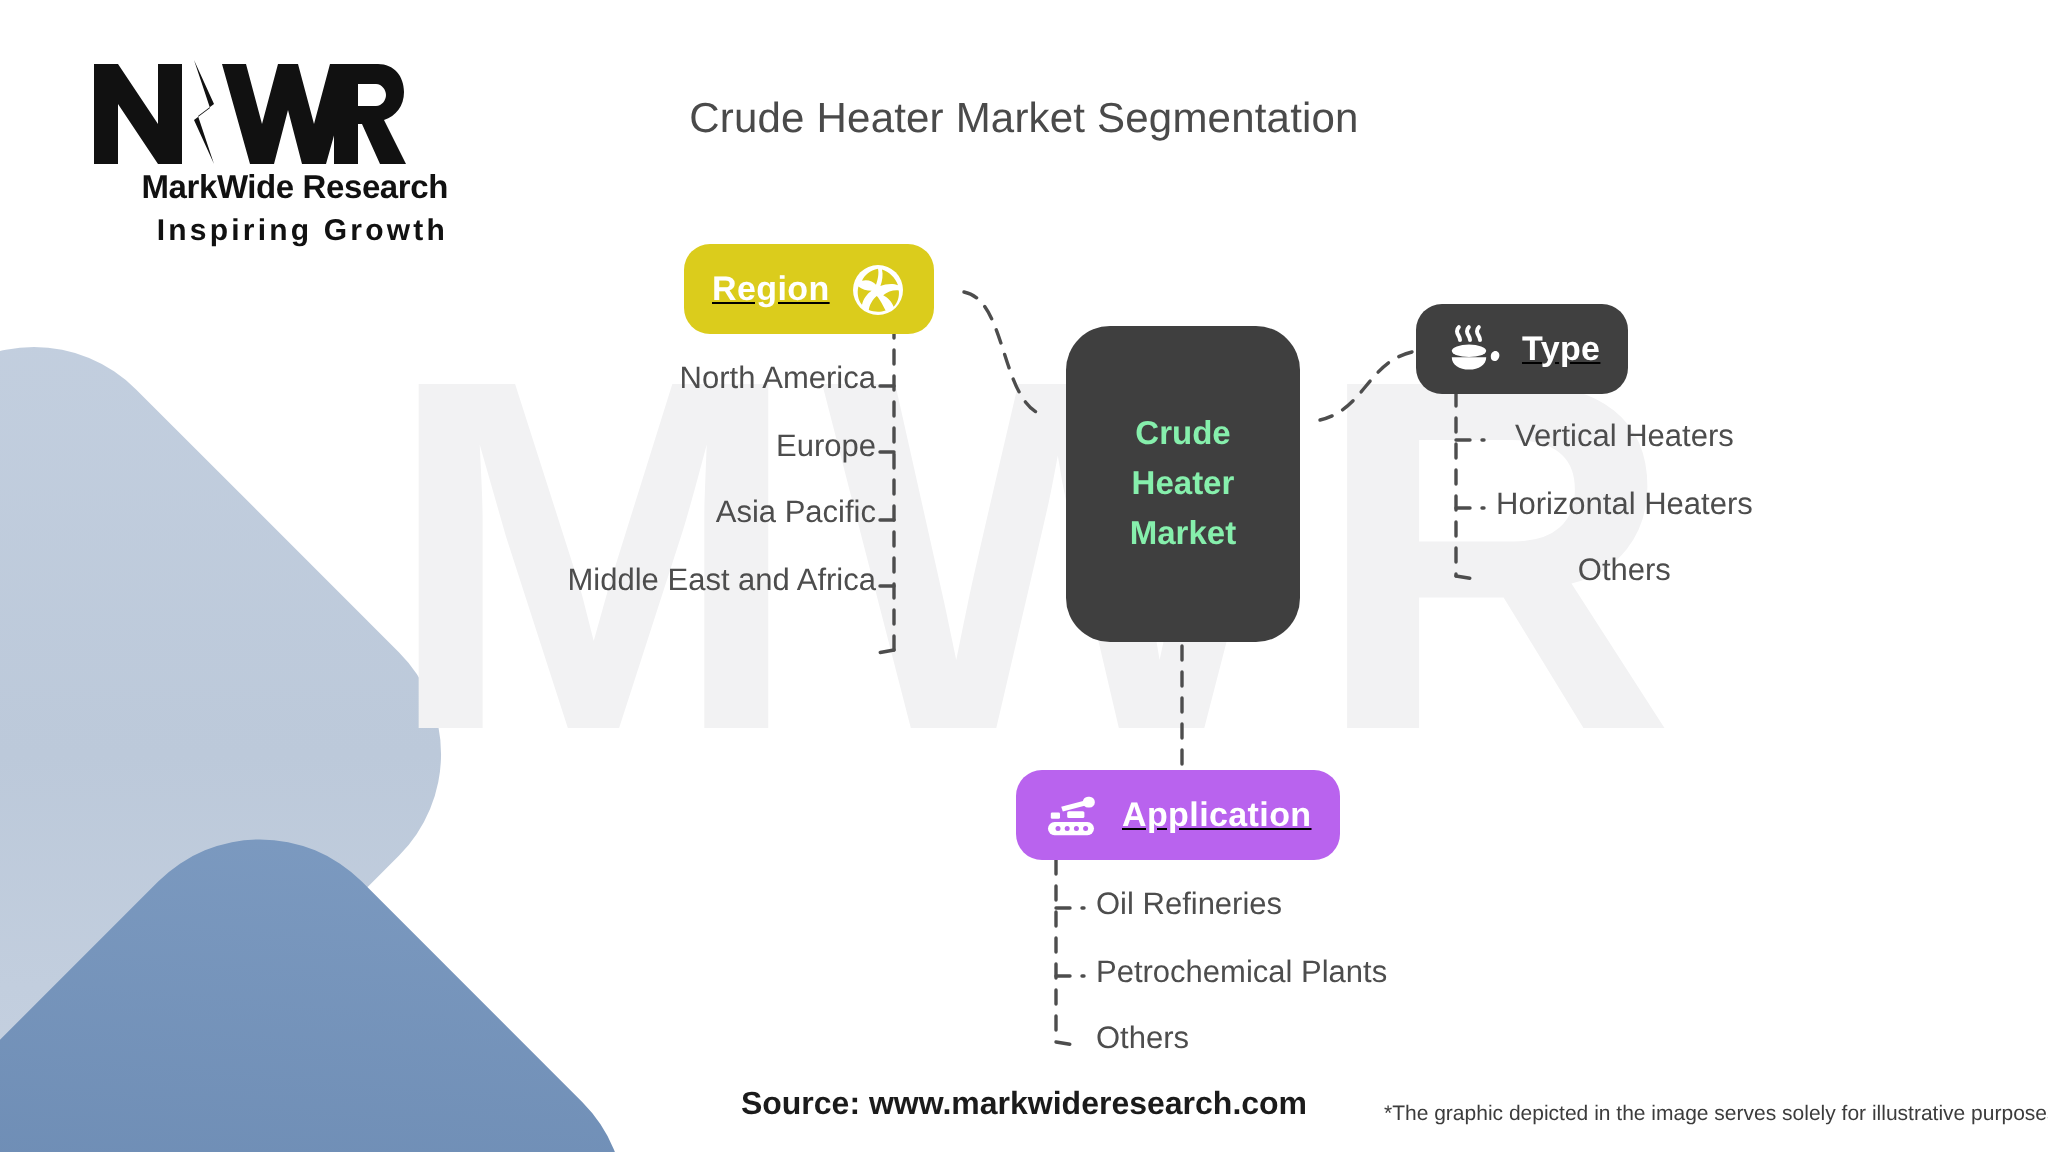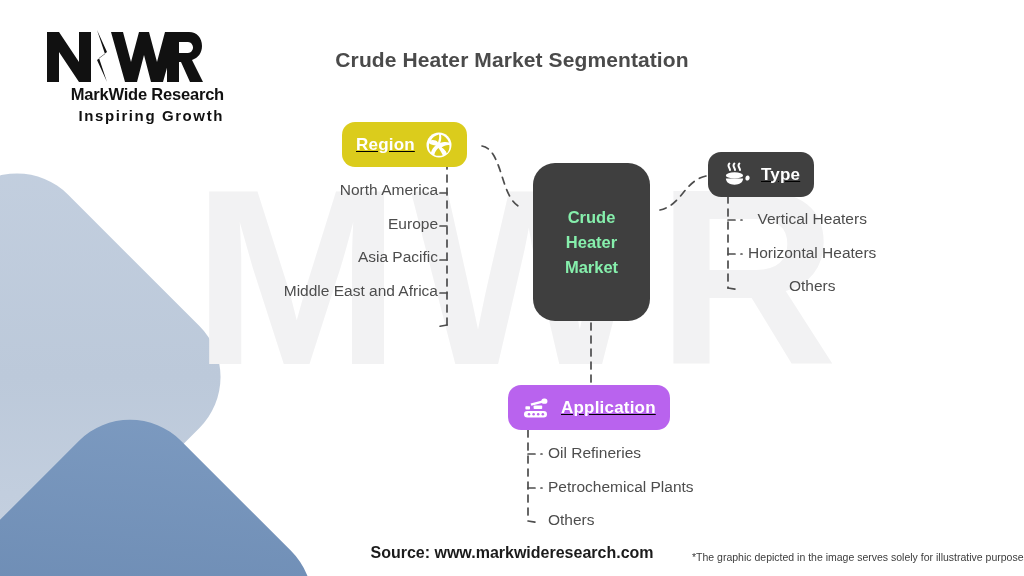--- a/index.html
+++ b/index.html
@@ -55,21 +55,21 @@
   }
   .logo-tag {
     font-size:15px; font-weight:700; color:#111; letter-spacing:1.6px;
     margin-top:3px;
   }
 
   
   #chart-title {
     position:absolute; left:0; right:0; top:48px;
     text-align:center;
-    font-size:21px; font-weight:700; color:#4a4a4a;
+    font-size:21px; font-weight:400; color:#4a4a4a;
     letter-spacing:0.1px;
     z-index:5;
   }
 
   
   #connectors { position:absolute; inset:0; z-index:2; }
 
   
   #center-node {
     position:absolute; left:533px; top:163px;

